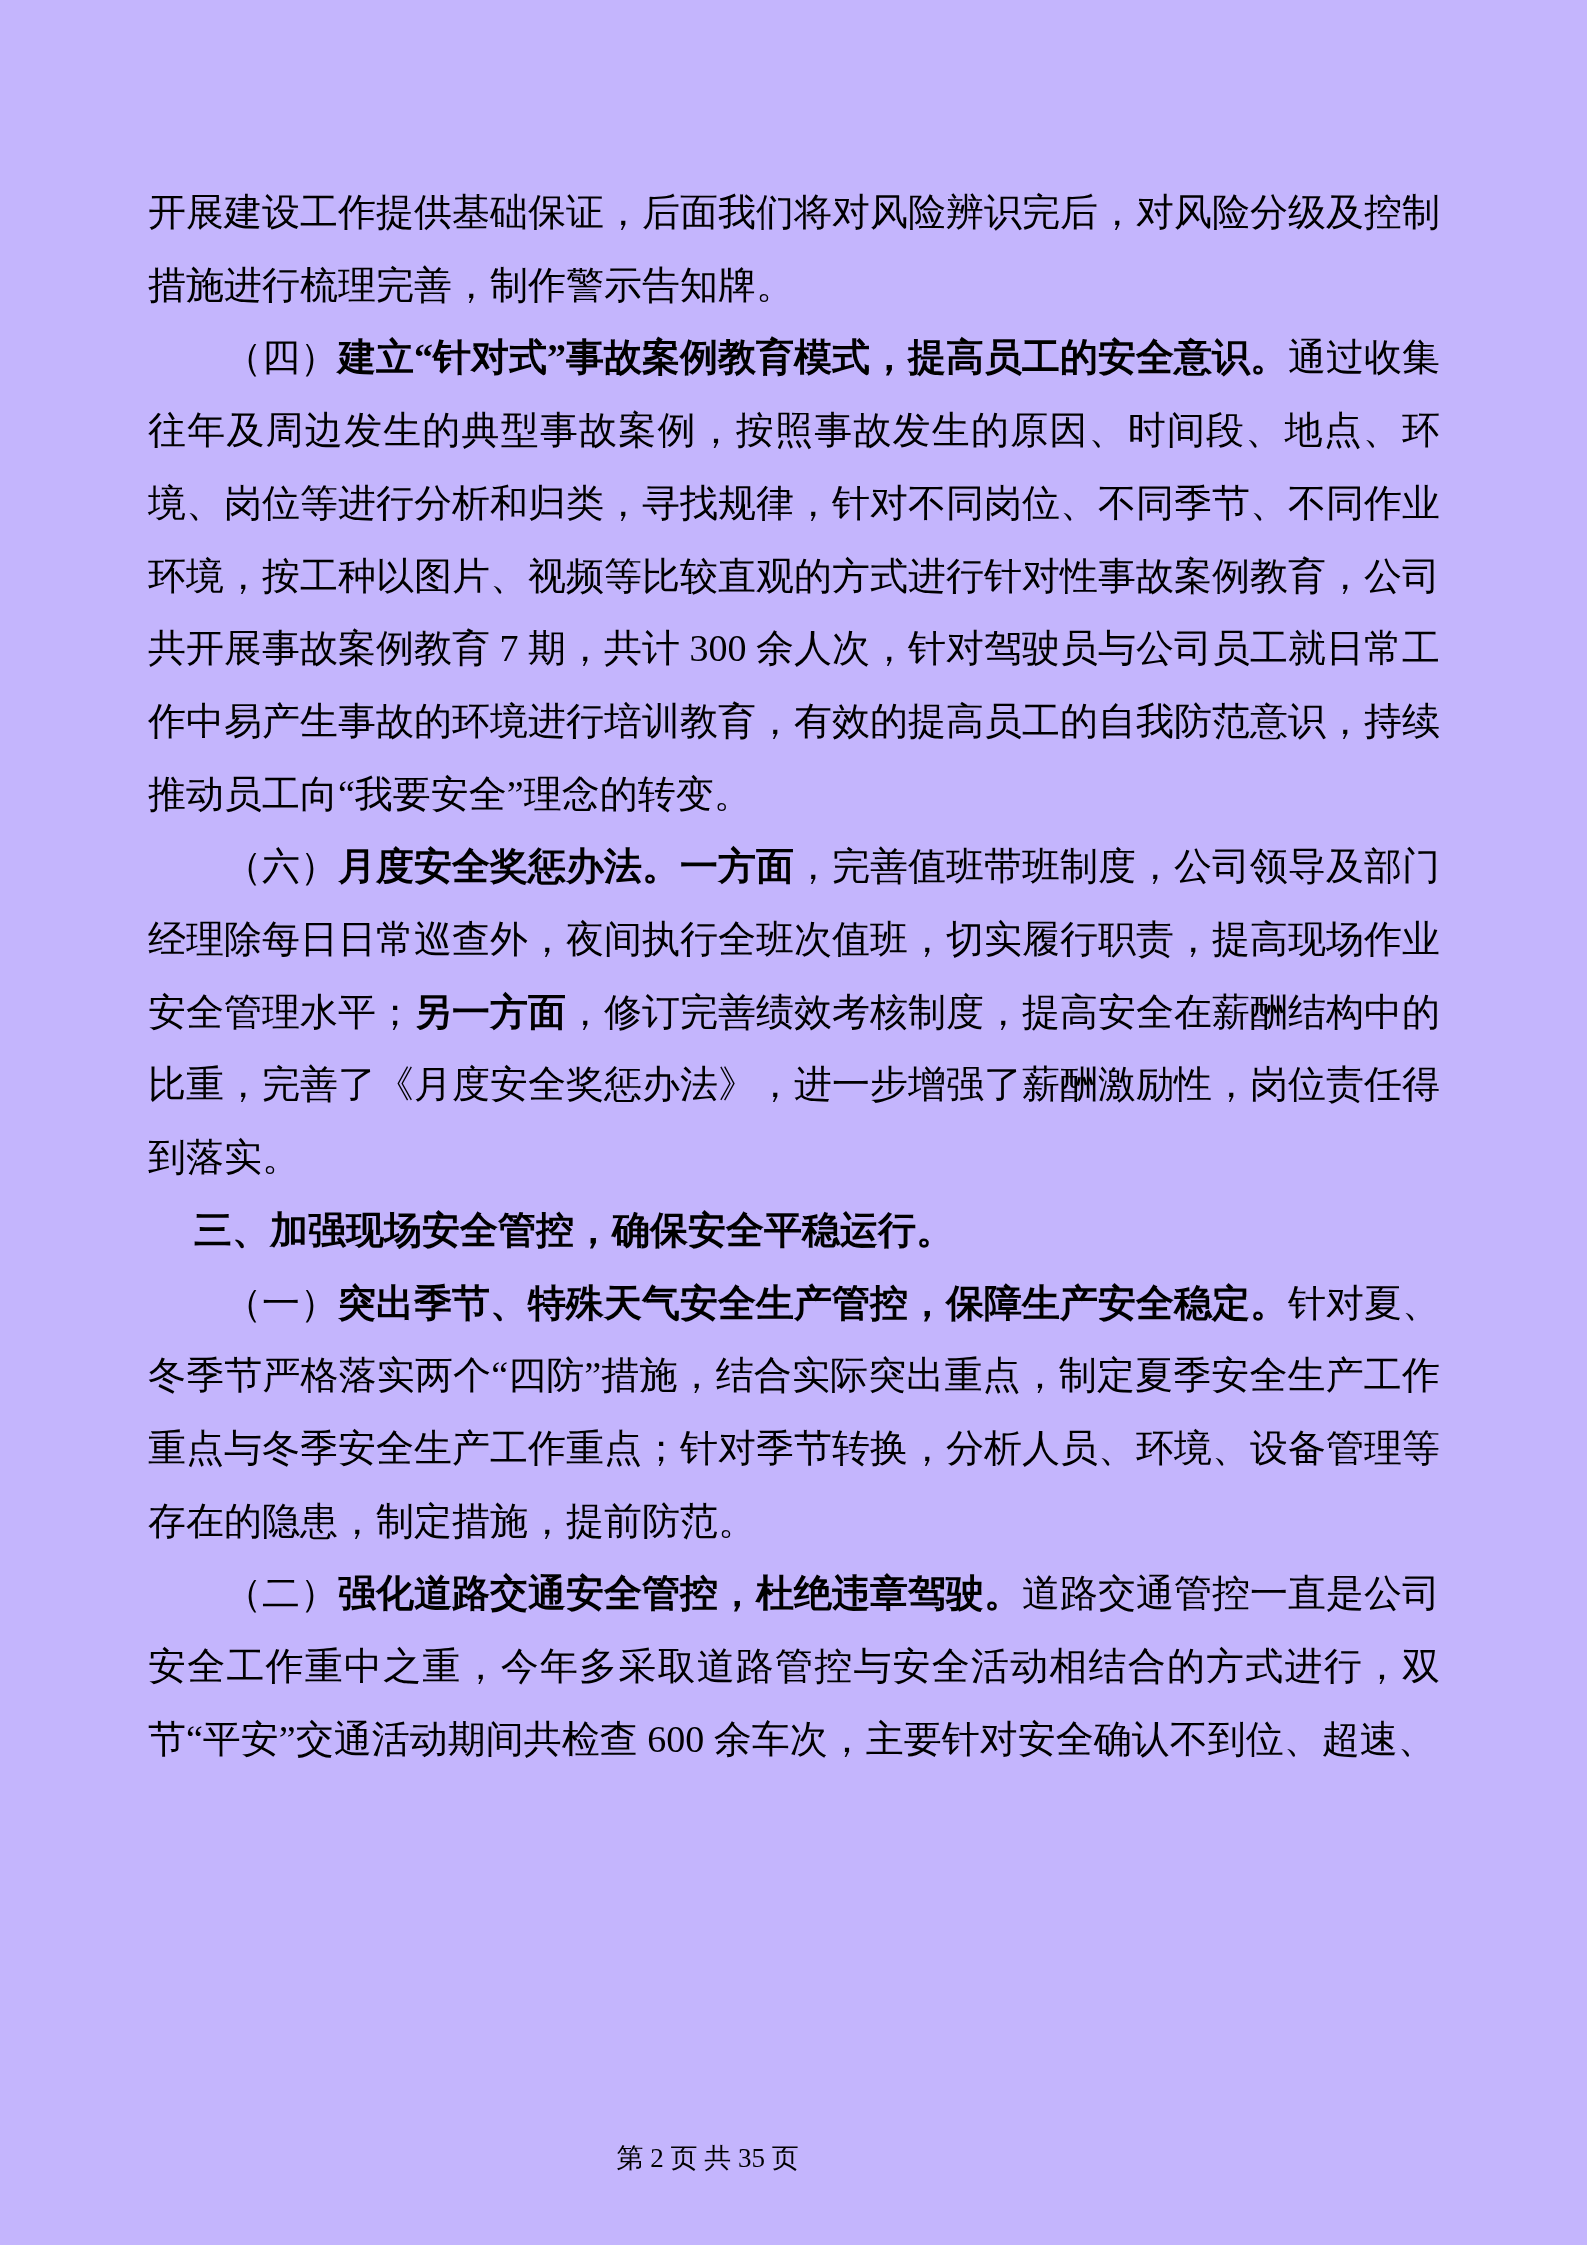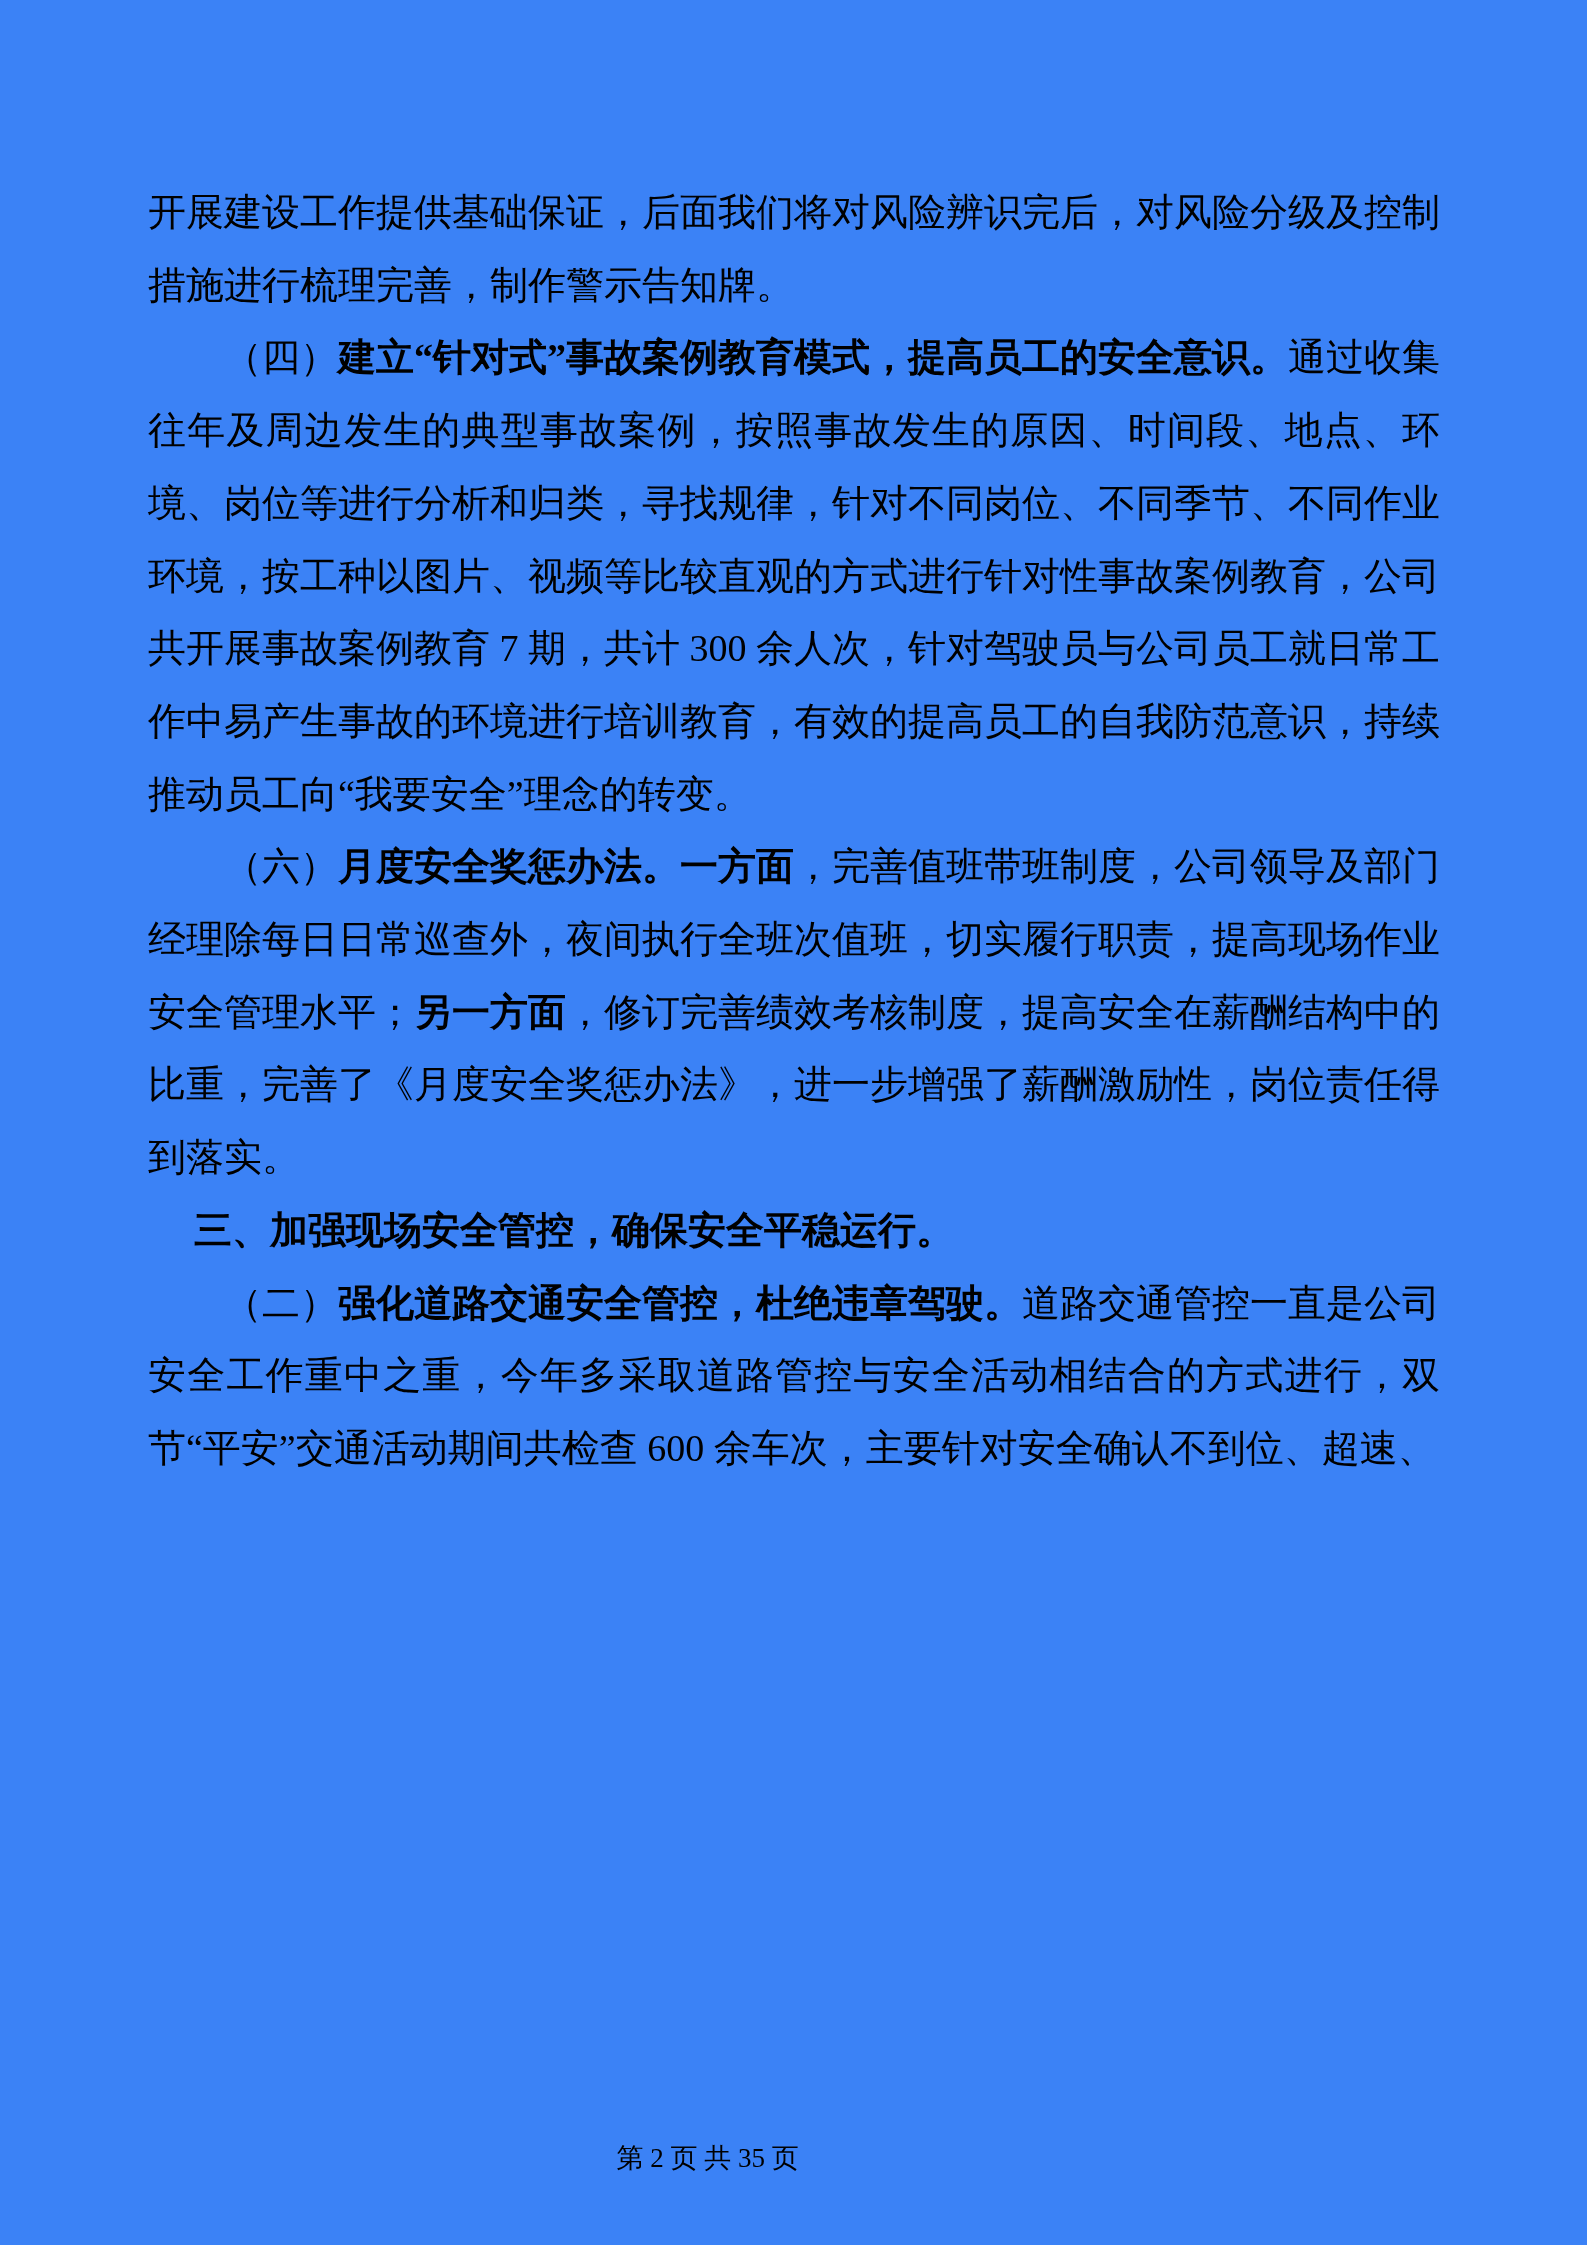--- a/index.html
+++ b/index.html
@@ -4,21 +4,21 @@
 <style>
   html, body {
     margin: 0;
     padding: 0;
     background: #ffffff;
   }
   .page {
     position: relative;
     width: 1587px;
     height: 2245px;
-    background: #3b82f6;
+    background: #c4b5fd;
     color: #000000;
     font-family: "Liberation Serif", "DejaVu Serif", serif;
     overflow: hidden;
   }
   .body-text {
     position: absolute;
     left: 148px;
     top: 176px;
     width: 1292px;
     font-size: 38px;
@@ -48,18 +48,19 @@
 </style>
 </head>
 <body>
 
 <div class="page">
   <div class="body-text" id="body-text">
       <p class="para indent-none"><span>开展建设工作提供基础保证，后面我们将对风险辨识完后，对风险分级及控制措施进行梳理完善，制作警示告知牌。</span></p>
       <p class="para indent-body"><span>（四）</span><span class="seg-bold">建立“针对式”事故案例教育模式，提高员工的安全意识。</span><span>通过收集往年及周边发生的典型事故案例，按照事故发生的原因、时间段、地点、环境、岗位等进行分析和归类，寻找规律，针对不同岗位、不同季节、不同作业环境，按工种以图片、视频等比较直观的方式进行针对性事故案例教育，公司共开展事故案例教育 7 期，共计 300 余人次，针对驾驶员与公司员工就日常工作中易产生事故的环境进行培训教育，有效的提高员工的自我防范意识，持续推动员工向“我要安全”理念的转变。</span></p>
       <p class="para indent-body"><span>（六）</span><span class="seg-bold">月度安全奖惩办法。</span><span class="seg-bold">一方面</span><span>，完善值班带班制度，公司领导及部门经理除每日日常巡查外，夜间执行全班次值班，切实履行职责，提高现场作业安全管理水平；</span><span class="seg-bold">另一方面</span><span>，修订完善绩效考核制度，提高安全在薪酬结构中的比重，完善了《月度安全奖惩办法》，进一步增强了薪酬激励性，岗位责任得到落实。</span></p>
       <p class="para indent-heading"><span class="seg-bold">三、加强现场安全管控，确保安全平稳运行。</span></p>
+      <p class="para indent-body"><span>（一）</span><span class="seg-bold">突出季节、特殊天气安全生产管控，保障生产安全稳定。</span><span>针对夏、冬季节严格落实两个“四防”措施，结合实际突出重点，制定夏季安全生产工作重点与冬季安全生产工作重点；针对季节转换，分析人员、环境、设备管理等存在的隐患，制定措施，提前防范。</span></p>
       <p class="para indent-body"><span>（二）</span><span class="seg-bold">强化道路交通安全管控，杜绝违章驾驶。</span><span>道路交通管控一直是公司安全工作重中之重，今年多采取道路管控与安全活动相结合的方式进行，双节“平安”交通活动期间共检查 600 余车次，主要针对安全确认不到位、超速、</span></p>
     </div>
   <div class="page-footer">
     <span>第 2 页 共 35 页</span>
   </div>
 </div>
 
 </body></html>

